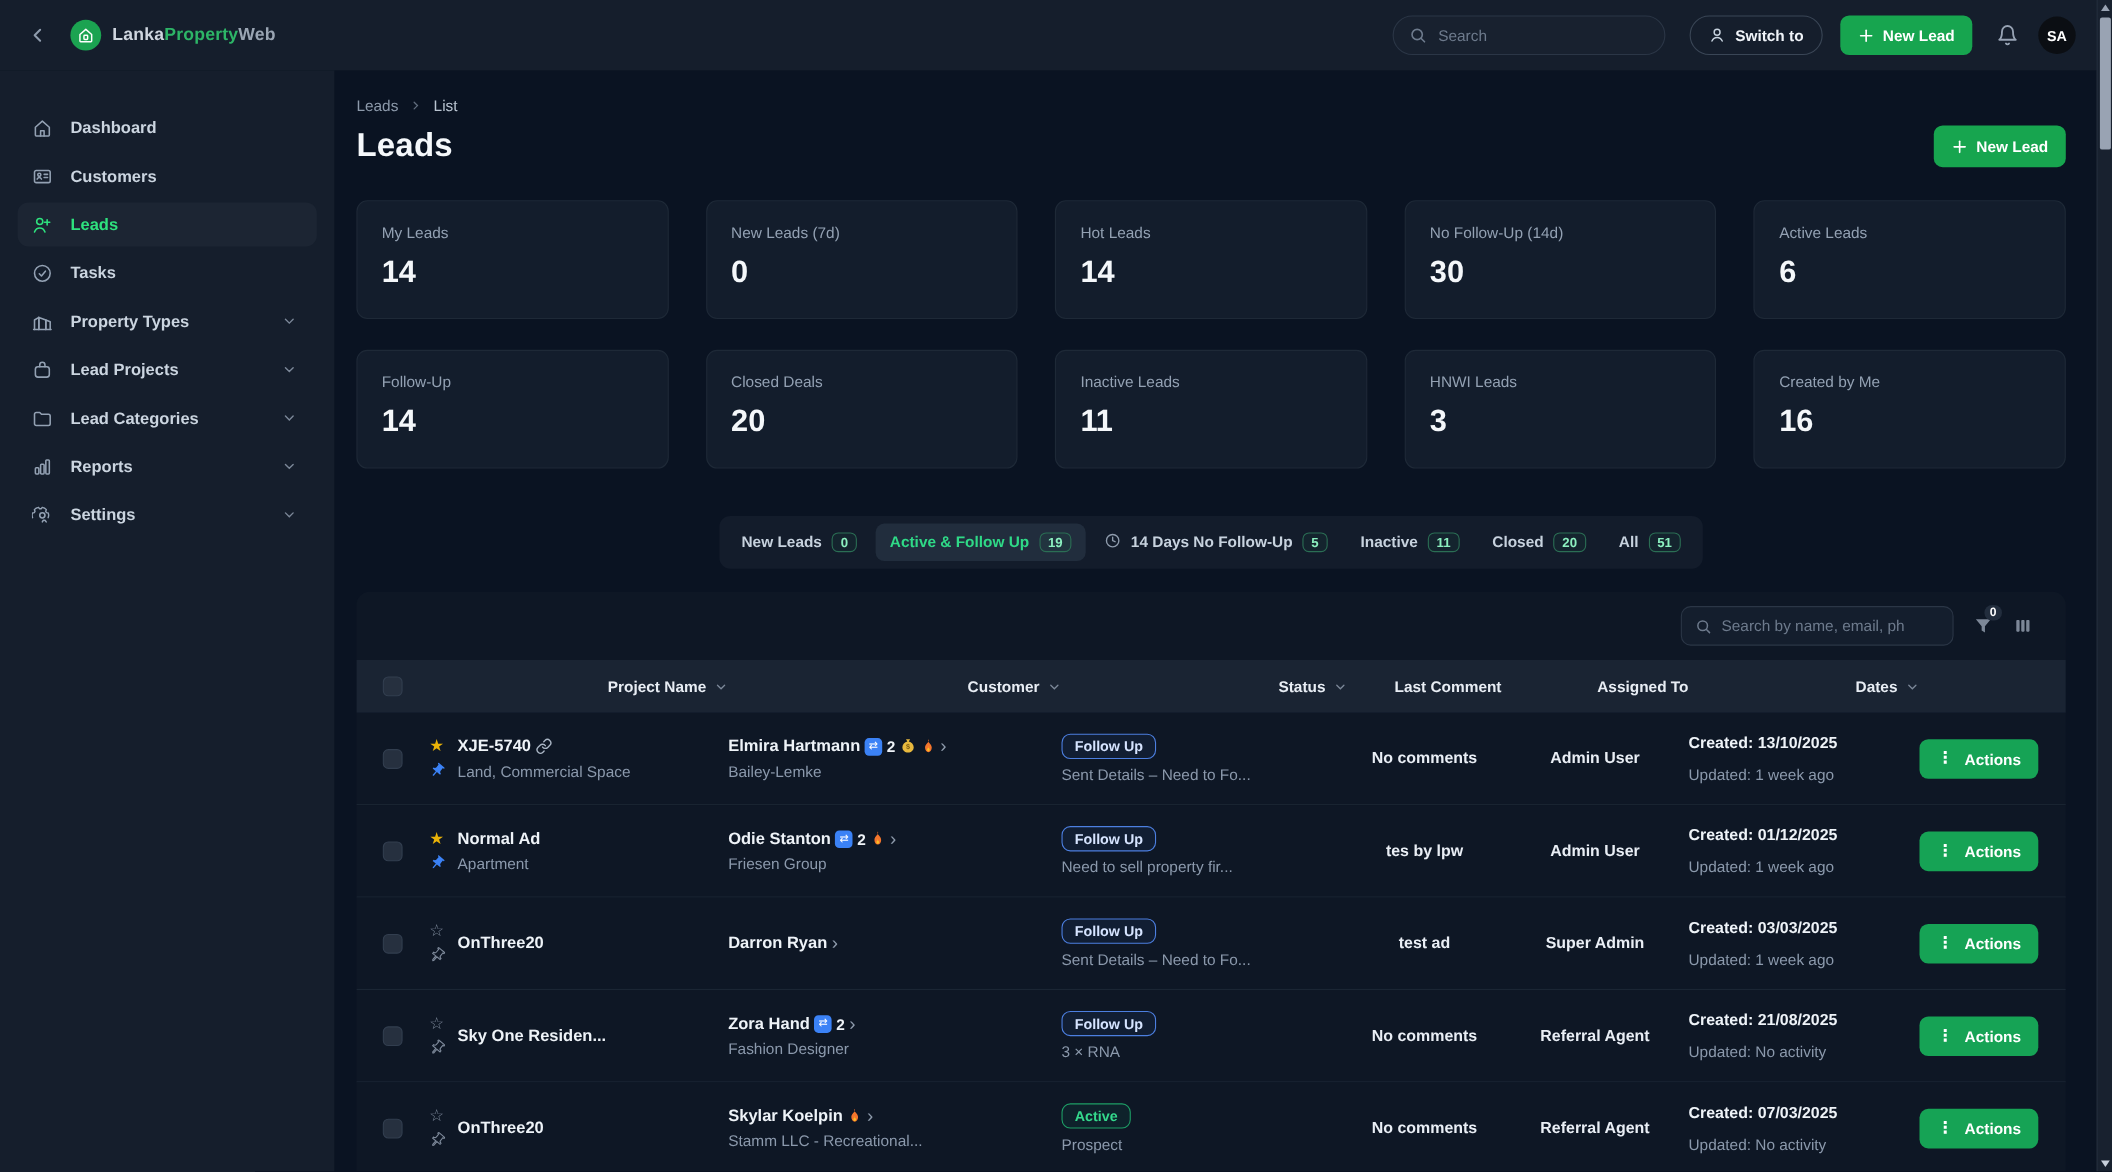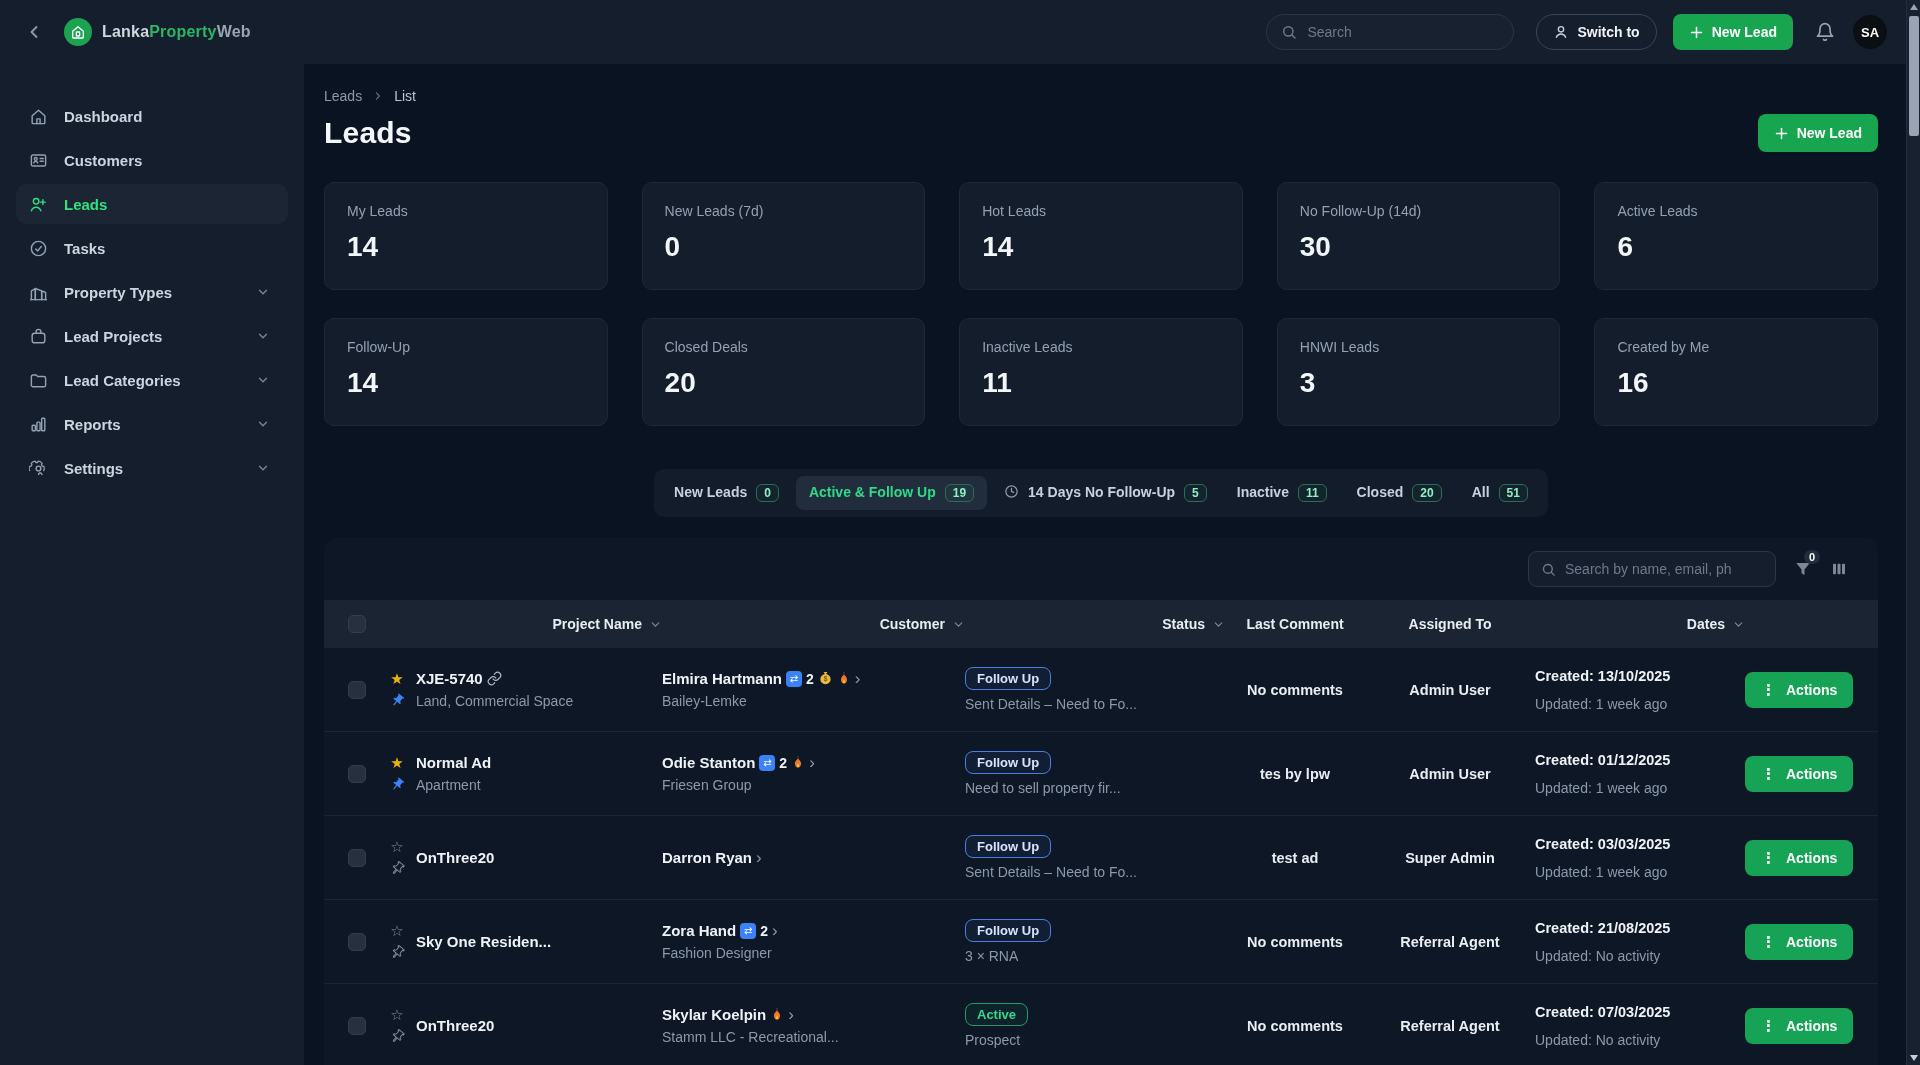--- a/index.html
+++ b/index.html
@@ -134,21 +134,21 @@
   .cols-icon { color:#7c8797; cursor:pointer; }
 
   .tgrid {
     display:grid;
     grid-template-columns:30px 38px 246px 303px 260px 140px 170px 210px 1fr;
     align-items:center; padding:0 30px 0 24px;
   }
   .thead { background:#1a2433; height:48px; }
   .th { color:#e8edf4; font-size:14px; font-weight:700; display:flex; align-items:center; gap:7px;justify-content:flex-end; }
   .th .sort-chev { color:#7b8798; }
-  .th.center { justify-content:center; }
+  .th.center { }
   .checkbox {
     width:18px; height:18px; border-radius:5px; background:#26303f;
     border:1px solid #323e4f; cursor:pointer;
   }
 
   .trow { height:84px; border-bottom:1px solid #1b2634; background:#0e1725; }
   .c-flags { display:flex; flex-direction:column; align-items:center; gap:7px; }
   .star { font-size:15px; line-height:1; cursor:pointer; }
   .star.filled { color:#eab308; }
   .star.outline { color:#7e8a9b; }

